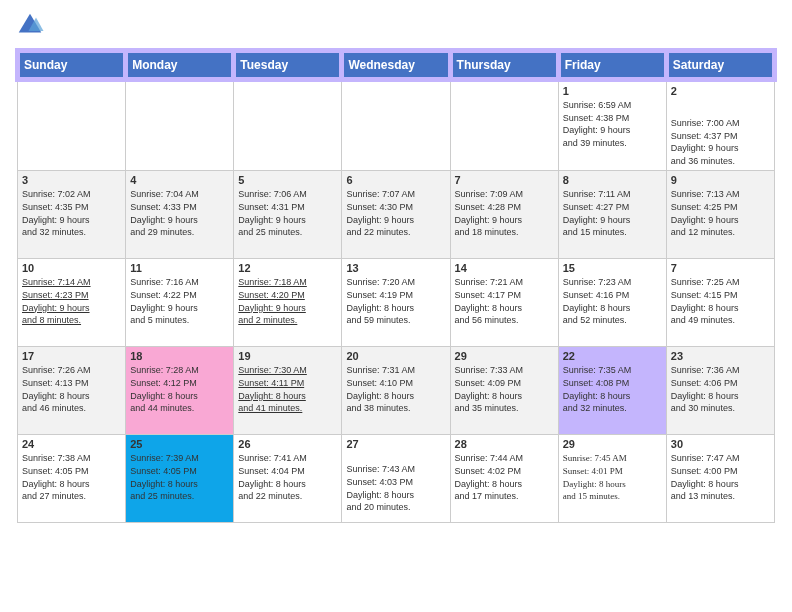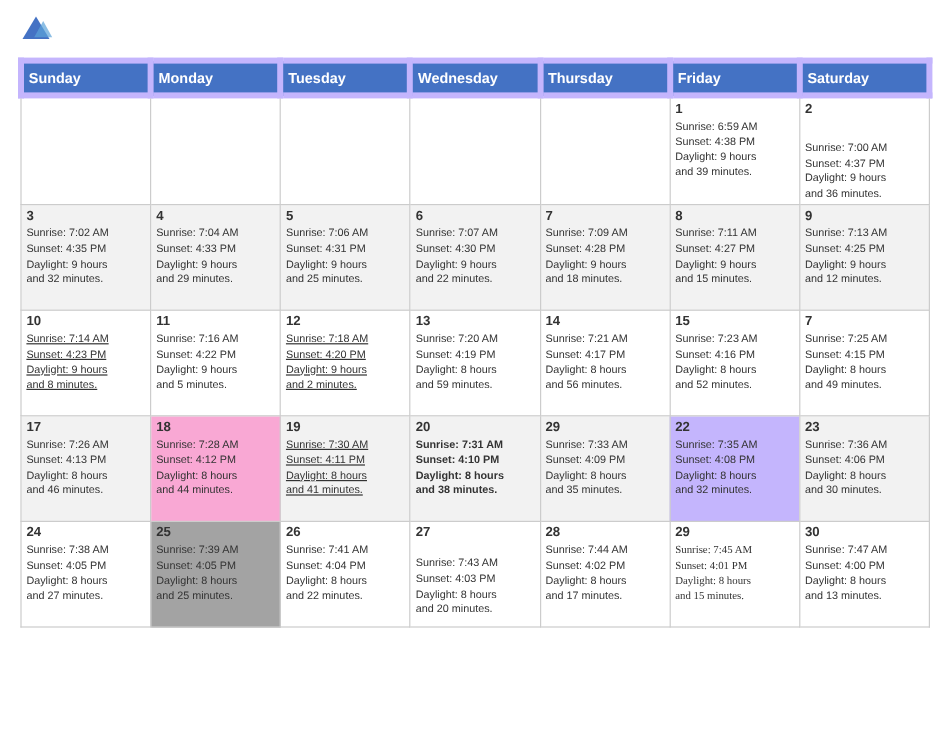--- a/index.html
+++ b/index.html
@@ -268,21 +268,21 @@
           </td>
           <td style="background: rgb(242, 242, 242);">
             <span class="day-num">19</span>
             <div class="day-info" style="white-space: pre-line; text-decoration: underline;">Sunrise: 7:30 AM
 Sunset: 4:11 PM
 Daylight: 8 hours
 and 41 minutes.</div>
           </td>
           <td style="background: rgb(242, 242, 242);">
             <span class="day-num">20</span>
-            <div class="day-info" style="white-space: pre-line; font-weight: bold;">Sunrise: 7:31 AM
+            <div class="day-info" style="white-space: pre-line;">Sunrise: 7:31 AM
 Sunset: 4:10 PM
 Daylight: 8 hours
 and 38 minutes.</div>
           </td>
           <td style="background: rgb(242, 242, 242);">
             <span class="day-num">29</span>
             <div class="day-info" style="white-space: pre-line;">Sunrise: 7:33 AM
 Sunset: 4:09 PM
 Daylight: 8 hours
 and 35 minutes.</div>
@@ -303,21 +303,21 @@
           </td>
         </tr>
         <tr>
           <td style="background: rgb(255, 255, 255);">
             <span class="day-num">24</span>
             <div class="day-info" style="white-space: pre-line;">Sunrise: 7:38 AM
 Sunset: 4:05 PM
 Daylight: 8 hours
 and 27 minutes.</div>
           </td>
-          <td style="background: #a3a3a3;">
+          <td style="background: #0ea5e9;">
             <span class="day-num">25</span>
             <div class="day-info" style="white-space: pre-line;">Sunrise: 7:39 AM
 Sunset: 4:05 PM
 Daylight: 8 hours
 and 25 minutes.</div>
           </td>
           <td style="background: rgb(255, 255, 255);">
             <span class="day-num">26</span>
             <div class="day-info" style="white-space: pre-line;">Sunrise: 7:41 AM
 Sunset: 4:04 PM

